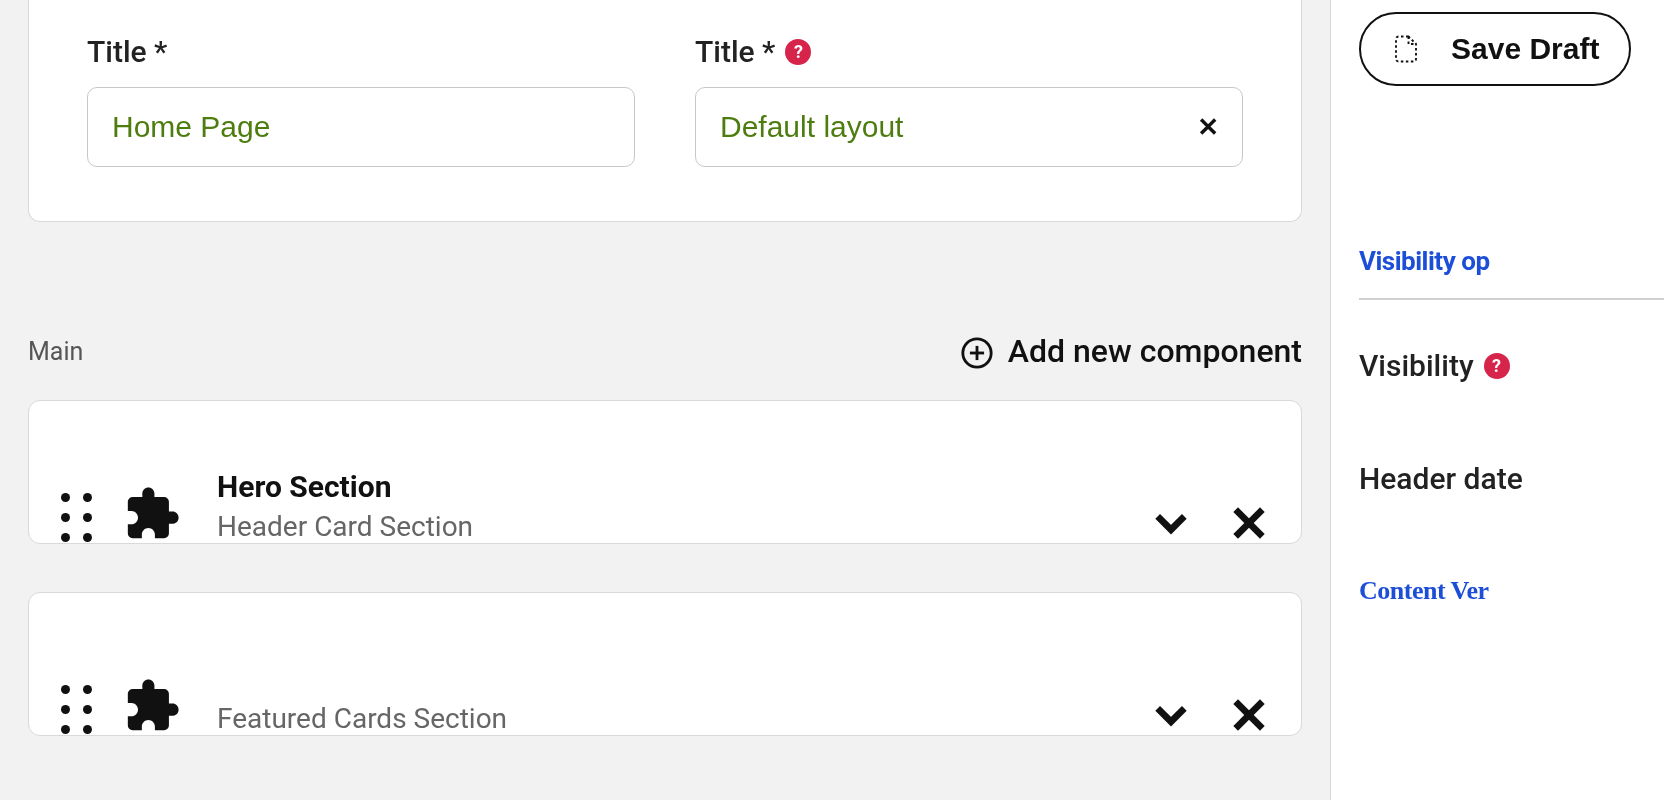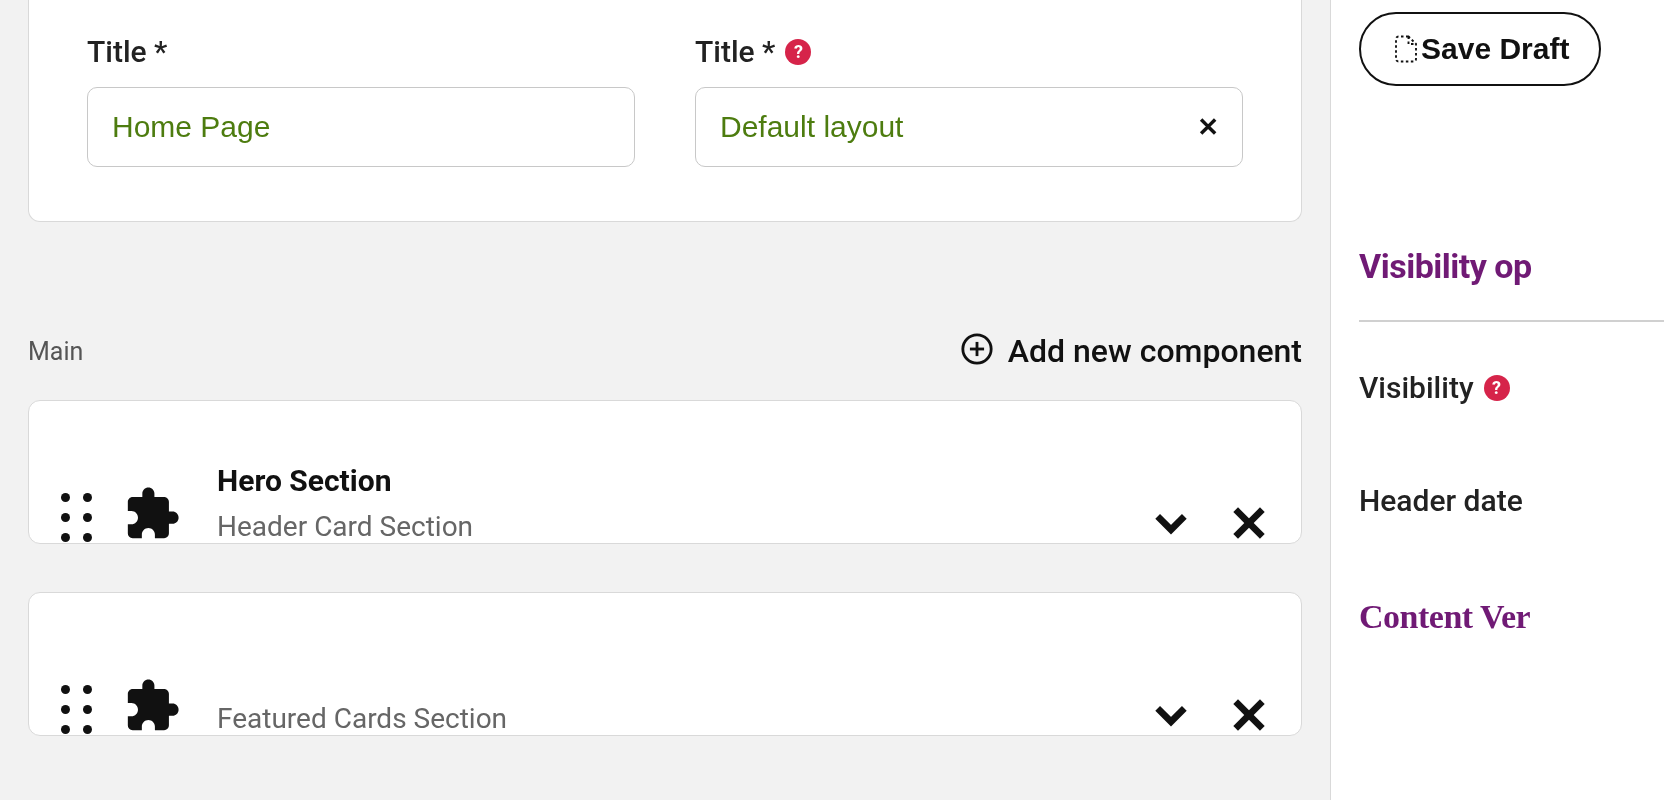--- a/index.html
+++ b/index.html
@@ -110,21 +110,21 @@
     margin-bottom: 30px;
   }
   .section-title {
     font-size: 25px;
     color: #555;
     font-weight: 400;
     text-align: center;
   }
   .add-component {
     display: flex;
-    align-items: flex-start;
+    align-items: flex-end;
     gap: 14px;
     font-size: 32px;
     font-weight: 500;
     color: #111;
     cursor: pointer;
   }
   .add-component svg { width: 34px; height: 34px; }
 
   
   .component-row {
@@ -162,21 +162,21 @@
     flex: 1;
   }
   .component-title {
     font-size: 30px;
     font-weight: 700;
     color: #111;
   }
   .component-sub {
     font-size: 28px;
     color: #666;
-    margin-top: 12px;
+    margin-top: 6px;
   }
   .row-actions {
     display: flex;
     align-items: center;
     gap: 38px;
   }
   .chevron-down {
     width: 40px;
     height: 40px;
     stroke: #111;
@@ -189,37 +189,37 @@
     stroke-width: 4;
   }
 
   
   .save-draft-btn {
     border: 2px solid #111;
     border-radius: 40px;
     height: 74px;
     display: flex;
     align-items: center;
-    gap: 0;
+    gap: 30px;
     padding: 0 30px;
     font-size: 30px;
     font-weight: 700;
     background: #fff;
     cursor: pointer;
     color: #111;
     margin-bottom: 160px;
     white-space: nowrap;
   }
   .save-draft-btn svg { width: 30px; height: 30px; }
   .side-heading {
-    font-size: 34px;
-    font-weight: 700;
-    color: #701a75;
+    font-size: 26px;
+    font-weight: 700;
+    color: #1d4ed8;
     letter-spacing: -0.5px;
-    padding-bottom: 34px;
+    padding-bottom: 22px;
     border-bottom: 2px solid #d0d0d0;
     margin-bottom: 48px;
     white-space: nowrap;
   }
   .side-item {
     font-size: 30px;
     color: #222;
     font-weight: 500;
     margin-bottom: 78px;
     display: flex;

